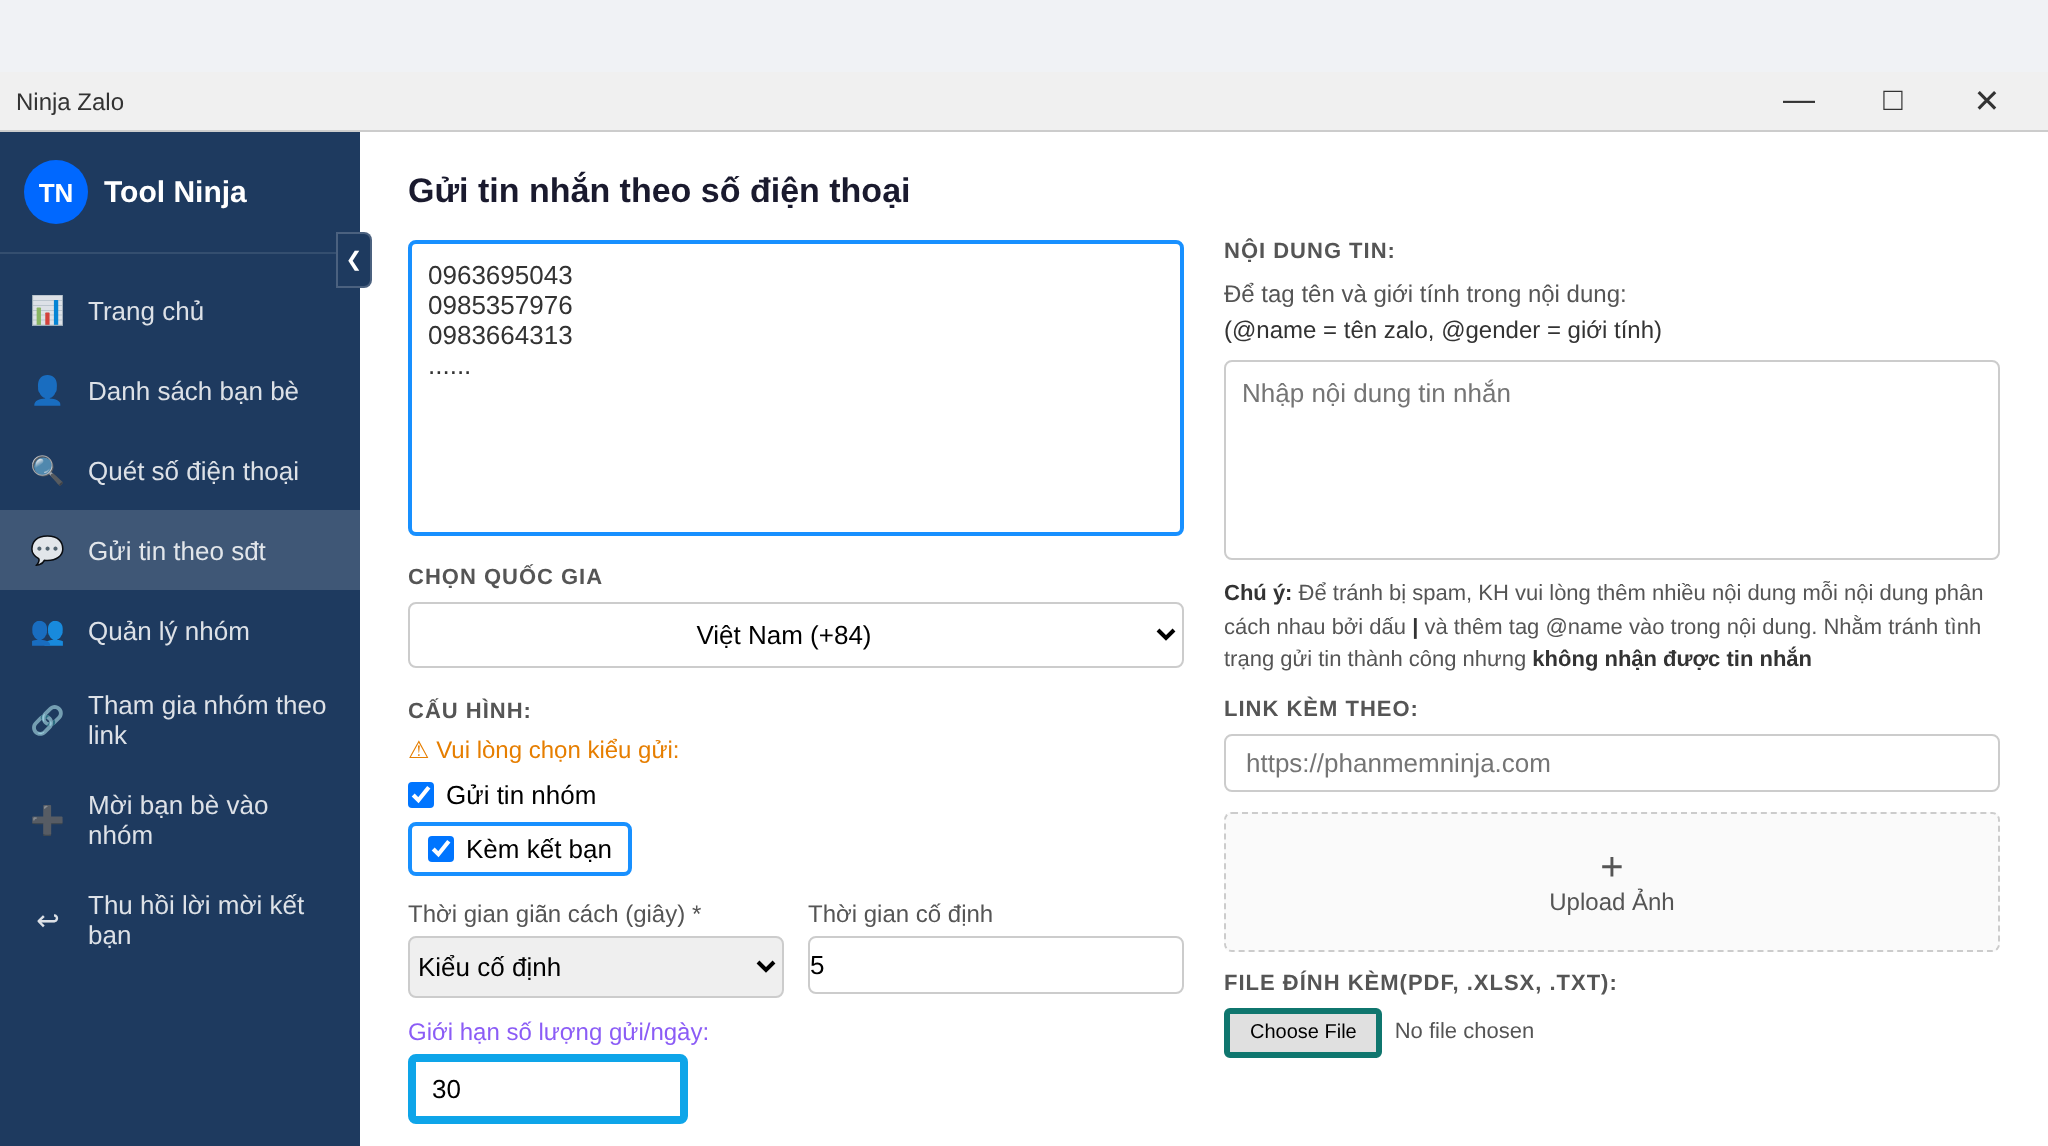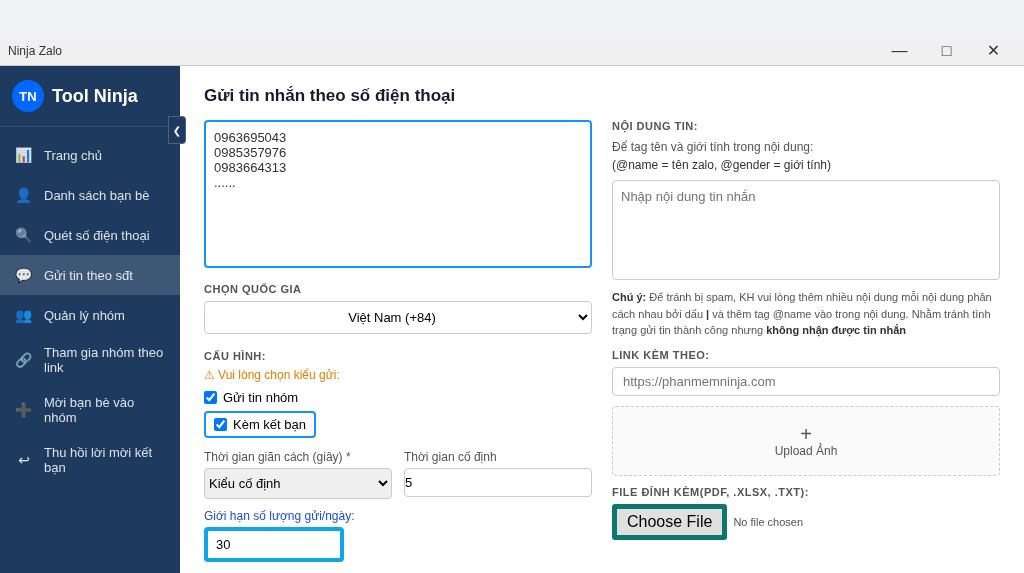--- a/index.html
+++ b/index.html
@@ -44,21 +44,21 @@
       border-bottom: 1px solid rgba(255,255,255,0.1);
     }
     .sidebar-logo {
       width: 32px; height: 32px;
       background: #0068ff;
       border-radius: 50%;
       display: flex; align-items: center; justify-content: center;
       color: white; font-weight: bold; font-size: 13px;
       margin-right: 8px; flex-shrink: 0;
     }
-    .sidebar-title { font-size: 18px; font-weight: bold; color: white; }
+    .sidebar-title { font-size: 15px; font-weight: bold; color: white; }
 
     .sidebar-nav { flex: 1; padding-top: 8px; }
     .sidebar-item {
       display: flex; align-items: center;
       padding: 10px 14px;
       cursor: pointer;
       color: rgba(255,255,255,0.85);
       font-size: 13px;
       transition: background 0.15s;
     }
@@ -179,21 +179,21 @@
       margin-bottom: 4px;
     }
     .timing-select, .timing-input {
       width: 100%;
       padding: 6px 0;
       border: 1px solid #ccc;
       border-radius: 4px;
       font-size: 13px;
     }
     .limit-row { margin-top: 10px; }
-    .limit-row label { font-size: 12px; color: #1d4ed8; display: block; margin-bottom: 4px; }
+    .limit-row label { font-size: 12px; color: #8b5cf6; display: block; margin-bottom: 4px; }
     .limit-input {
       width: 140px;
       padding: 6px 8px;
       border: 4px solid #0ea5e9;
       border-radius: 4px;
       font-size: 13px;
     }
 
     
     .action-btns { margin-top: 16px; display: flex; gap: 10px; }
@@ -274,24 +274,24 @@
     }
     .upload-plus { font-size: 20px; color: #555; line-height: 1; }
 
     
     .file-section { margin-top: 10px; }
     .file-label { font-size: 11px; font-weight: bold; color: #555; text-transform: uppercase; letter-spacing: 0.5px; margin-bottom: 6px; }
     .file-input-row { display: flex; align-items: center; gap: 6px; }
     .choose-file-btn {
       padding: 4px 10px;
       background: #e0e0e0;
-      border: 5px solid #0f766e;
+      border: 3px solid #0f766e;
       border-radius: 3px;
       cursor: pointer;
-      font-size: 16px;
+      font-size: 10px;
     }
     .no-file-text { font-size: 11px; color: #555; }
   </style>
 </head>
 <body>
 
 <div class="title-bar">
   <span class="title-bar-text">Ninja Zalo</span>
   <div class="title-bar-controls">
     <button class="title-bar-btn">—</button>

